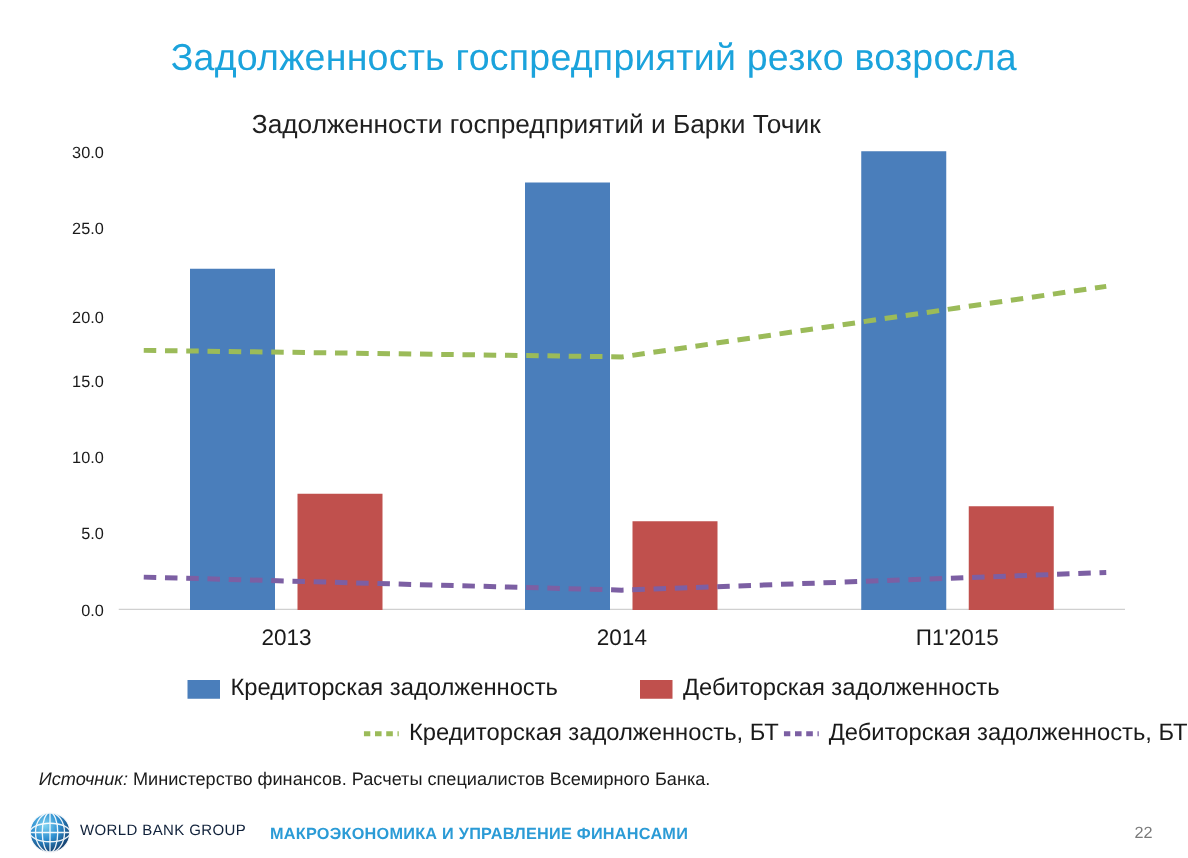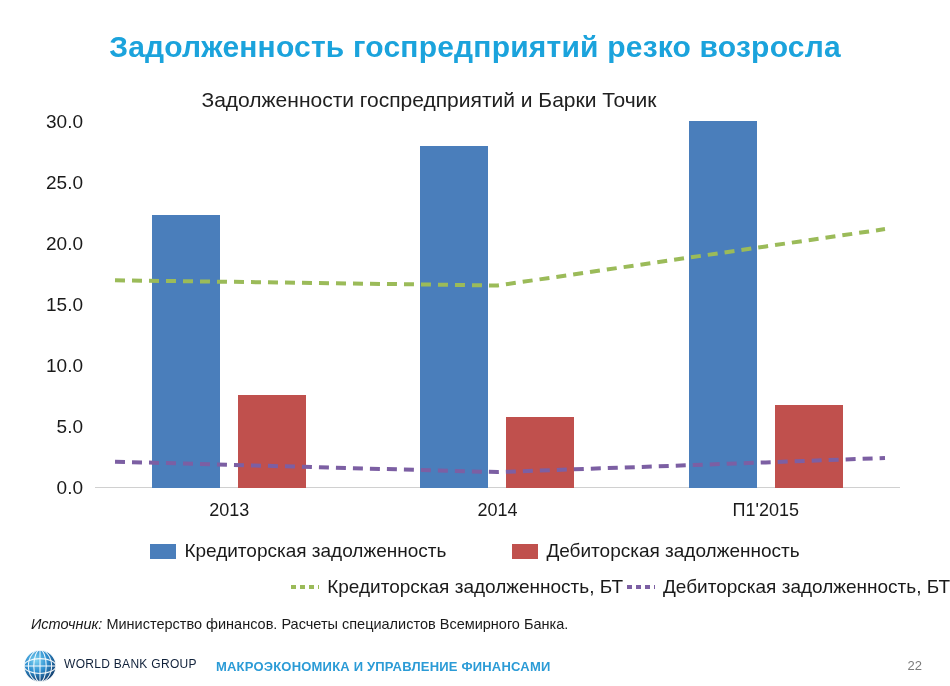--- a/index.html
+++ b/index.html
@@ -16,21 +16,21 @@
   }
 
   
   #slide-title {
     position: absolute;
     left: 0;
     top: 30px;
     width: 950px;
     text-align: center;
     font-size: 30px;
-    font-weight: bold;
+    font-weight: normal;
     color: #1BA3DC;
     letter-spacing: 0.2px;
     white-space: nowrap;
   }
 
   
   #chart-title {
     position: absolute;
     left: 0;
     top: 88px;
@@ -66,21 +66,21 @@
     width: 100%;
     height: 1px;
     background: #d0d0d0;
   }
 
   .ytick {
     position: absolute;
     right: 100%;
     margin-right: 12px;
     transform: translateY(-50%);
-    font-size: 19px;
+    font-size: 13px;
     color: #1a1a1a;
     white-space: nowrap;
     text-align: right;
   }
 
   .group {
     position: absolute;
     bottom: 0;
     height: 100%;
   }
@@ -232,21 +232,21 @@
 <div id="chart-title">Задолженности госпредприятий и Барки Точик</div>
 
 <div id="chart">
   <div id="plot">
     <div class="axis-line"></div>
     <div id="yticks">
         <div class="ytick" style="top: 366px;">0.0</div>
         <div class="ytick" style="top: 305px;">5.0</div>
         <div class="ytick" style="top: 244px;">10.0</div>
         <div class="ytick" style="top: 183px;">15.0</div>
-        <div class="ytick" style="top: 122px; text-align: center;">20.0</div>
+        <div class="ytick" style="top: 132px; text-align: center;">20.0</div>
         <div class="ytick" style="top: 61px;">25.0</div>
         <div class="ytick" style="top: 0px;">30.0</div>
       </div>
     <div id="groups">
         <div class="group" style="left: 0px; width: 268.333px;">
           <div class="bar cred" style="left: 57.1667px; width: 68px; height: 273.28px; background: rgb(74, 126, 187);"></div>
           <div class="bar debt" style="left: 143.167px; width: 68px; height: 92.72px; background: rgb(192, 80, 77);"></div>
           <div class="xtick">2013</div>
         </div>
         <div class="group" style="left: 268.333px; width: 268.333px;">

